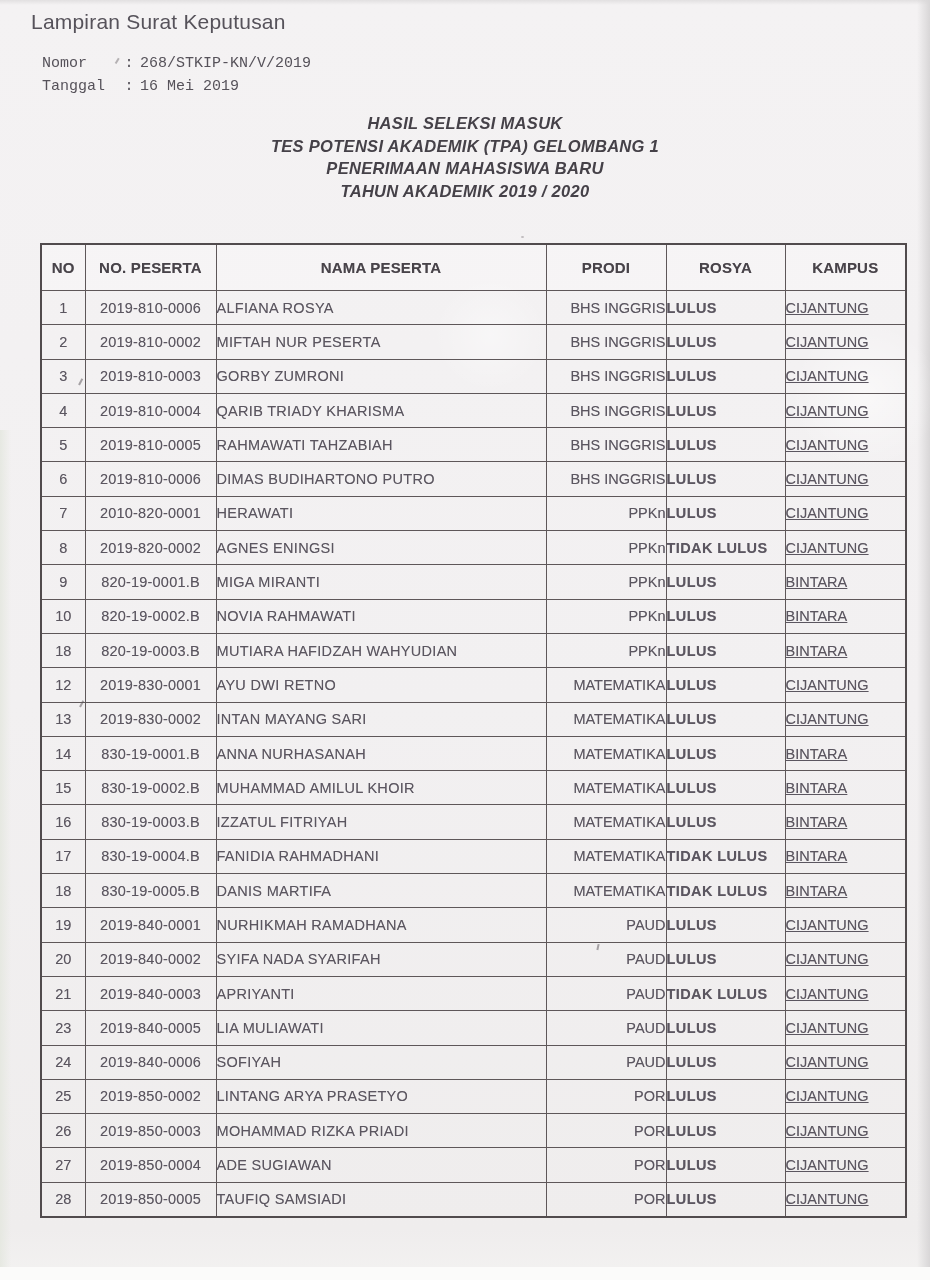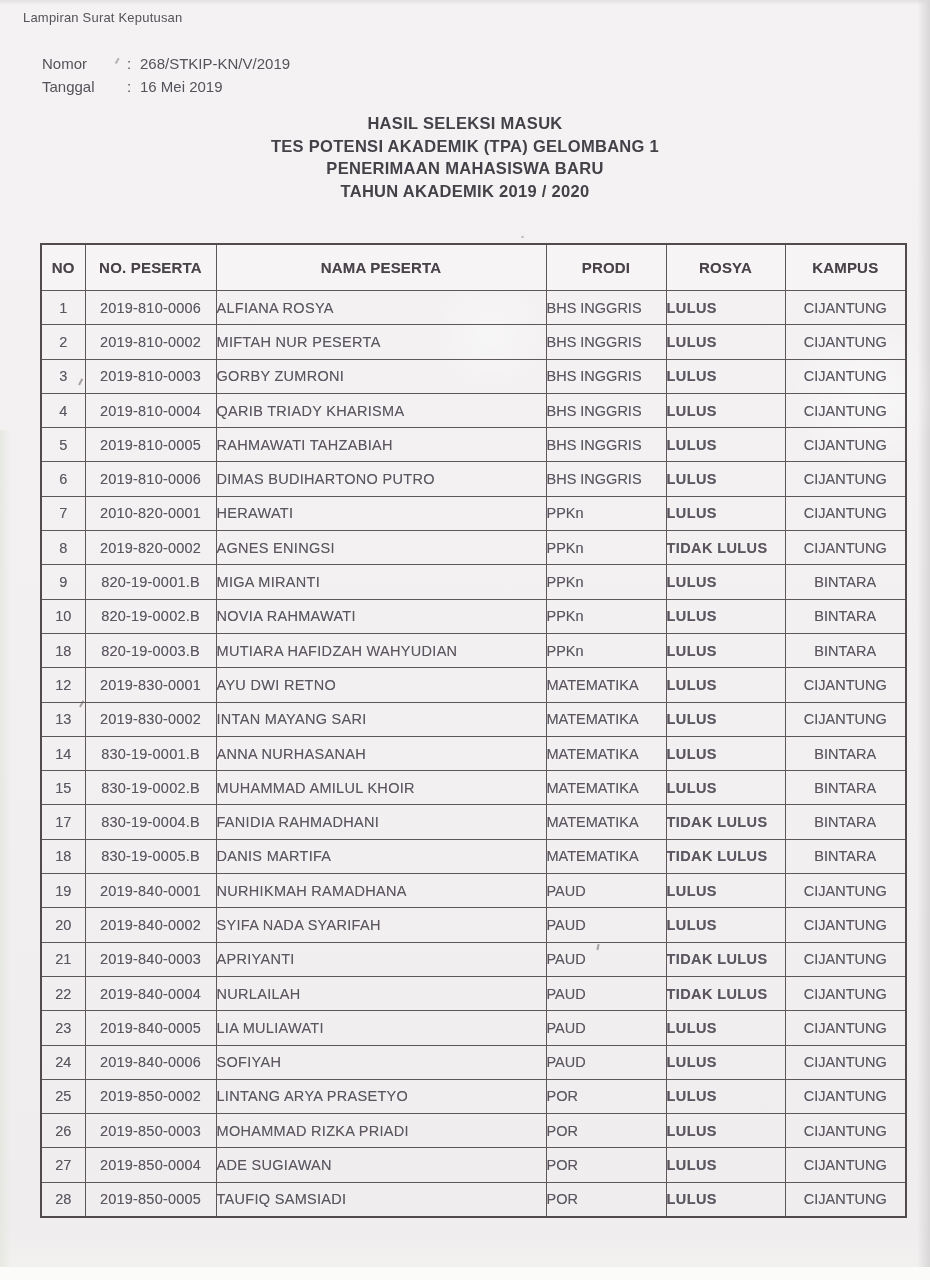--- a/index.html
+++ b/index.html
@@ -21,45 +21,45 @@
            background:radial-gradient(circle,rgba(255,255,255,.55) 0%,rgba(255,255,255,0) 70%); }
   .blob2 { position:absolute; left:430px; top:280px; width:120px; height:110px; border-radius:50%;
            background:radial-gradient(circle,rgba(255,255,255,.4) 0%,rgba(255,255,255,0) 70%); }
   .speck { position:absolute; background:#8b8689; opacity:.75; }
   .speck.s1 { left:77px;  top:381px; width:7px; height:1.6px; transform:rotate(-62deg); }
   .speck.s2 { left:78px;  top:703px; width:7px; height:1.6px; transform:rotate(-62deg); }
   .speck.s3 { left:597px; top:944px; width:1.8px; height:6px; transform:rotate(12deg); }
   .speck.s4 { left:521px; top:236px; width:3px; height:2px; border-radius:50%; opacity:.5; }
   .speck.s5 { left:114px; top:60px;  width:6px; height:1.5px; transform:rotate(-58deg); opacity:.6; }
 
-  .lampiran { position:absolute; left:23px; top:10px; font-size:13px; letter-spacing:.2px; }
-  .meta { position:absolute; left:42px; top:52px; font-size:15px; }
+  .lampiran { position:absolute; left:31px; top:10px; font-size:21px; letter-spacing:.2px; }
+  .meta { position:absolute; left:42px; top:52px; font-size:15px;font-family:Liberation Mono, monospace; }
   .meta-row { display:flex; height:23px; align-items:center; }
   .meta-label { width:76px; }
   .meta-sep { width:22px; text-align:center; }
 
   .title { position:absolute; left:0; top:112px; width:930px; text-align:center;
-           font-weight:bold; font-size:16.5px; line-height:22.5px; color:#454148; letter-spacing:.3px; }
+           font-weight:bold; font-size:16.5px; line-height:22.5px; color:#454148; letter-spacing:.3px;font-style:italic; }
 
   table.results { position:absolute; left:40px; top:243px; width:865px;
                   border-collapse:collapse; table-layout:fixed;border-radius:22px; }
   table.results th, table.results td {
     border:1.4px solid #5e5759; overflow:hidden; white-space:nowrap;
     text-shadow:0 0 .5px rgba(90,86,96,.45);
   }
   table.results { border:2px solid #514b4d; }
   table.results th { height:43px; font-size:15px; font-weight:bold; color:#484349;
                      text-align:center; letter-spacing:.2px; background:rgba(255,255,255,.25); }
   table.results td { height:33.3px; font-size:14.5px; color:#5b5660; padding:0; }
   td.c-no      { text-align:center; }
   td.c-peserta { text-align:center; letter-spacing:.2px; }
   td.c-nama    { text-align:left; padding-left:17px; letter-spacing:.3px; }
-  td.c-prodi   { text-align:left;margin-top:28px; }
+  td.c-prodi   { text-align:right;margin-top:28px; }
   td.c-hasil   { font-weight:bold; color:#463a3c; letter-spacing:.4px; }
-  td.c-kampus  { text-align:center; color:#605b61; }
+  td.c-kampus  { text-align:left; color:#605b61;text-decoration:underline; }
 </style>
 </head>
 <body>
 
 <div class="page">
   <div class="edge-top"></div>
   <div class="edge-left"></div>
   <div class="edge-right"></div>
   <div class="edge-bottom"></div>
   <div class="blob1"></div>
@@ -226,20 +226,28 @@
         </tr>
         <tr>
           <td class="c-no">15</td>
           <td class="c-peserta">830-19-0002.B</td>
           <td class="c-nama">MUHAMMAD AMILUL KHOIR</td>
           <td class="c-prodi">MATEMATIKA</td>
           <td class="c-hasil">LULUS</td>
           <td class="c-kampus">BINTARA</td>
         </tr>
         <tr>
+          <td class="c-no">16</td>
+          <td class="c-peserta">830-19-0003.B</td>
+          <td class="c-nama">IZZATUL FITRIYAH</td>
+          <td class="c-prodi">MATEMATIKA</td>
+          <td class="c-hasil">LULUS</td>
+          <td class="c-kampus">BINTARA</td>
+        </tr>
+        <tr>
           <td class="c-no">17</td>
           <td class="c-peserta">830-19-0004.B</td>
           <td class="c-nama">FANIDIA RAHMADHANI</td>
           <td class="c-prodi">MATEMATIKA</td>
           <td class="c-hasil">TIDAK LULUS</td>
           <td class="c-kampus">BINTARA</td>
         </tr>
         <tr>
           <td class="c-no">18</td>
           <td class="c-peserta">830-19-0005.B</td>
@@ -261,28 +269,20 @@
           <td class="c-peserta">2019-840-0002</td>
           <td class="c-nama">SYIFA NADA SYARIFAH</td>
           <td class="c-prodi">PAUD</td>
           <td class="c-hasil">LULUS</td>
           <td class="c-kampus">CIJANTUNG</td>
         </tr>
         <tr>
           <td class="c-no">21</td>
           <td class="c-peserta">2019-840-0003</td>
           <td class="c-nama">APRIYANTI</td>
-          <td class="c-prodi">PAUD</td>
-          <td class="c-hasil">TIDAK LULUS</td>
-          <td class="c-kampus">CIJANTUNG</td>
-        </tr>
-        <tr>
-          <td class="c-no">22</td>
-          <td class="c-peserta">2019-840-0004</td>
-          <td class="c-nama">NURLAILAH</td>
           <td class="c-prodi">PAUD</td>
           <td class="c-hasil">TIDAK LULUS</td>
           <td class="c-kampus">CIJANTUNG</td>
         </tr>
         <tr>
           <td class="c-no">23</td>
           <td class="c-peserta">2019-840-0005</td>
           <td class="c-nama">LIA MULIAWATI</td>
           <td class="c-prodi">PAUD</td>
           <td class="c-hasil">LULUS</td>

